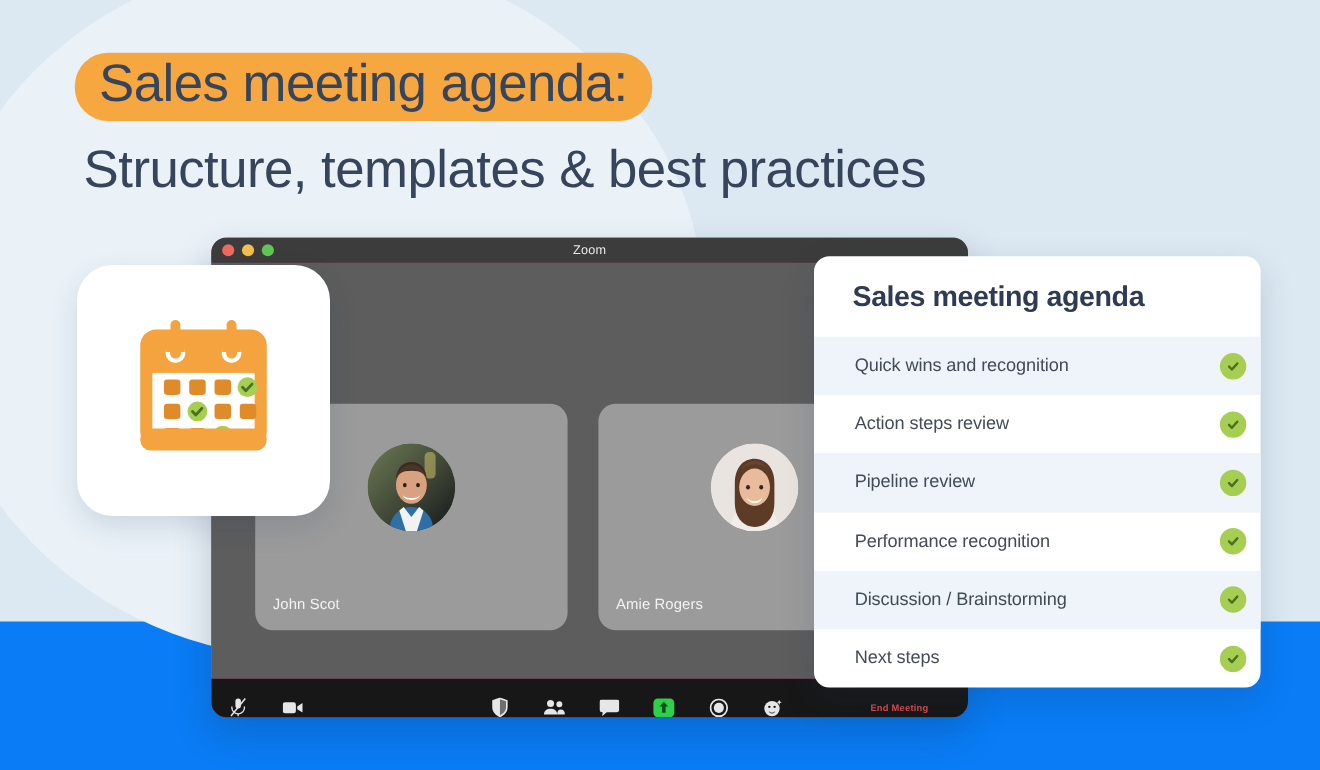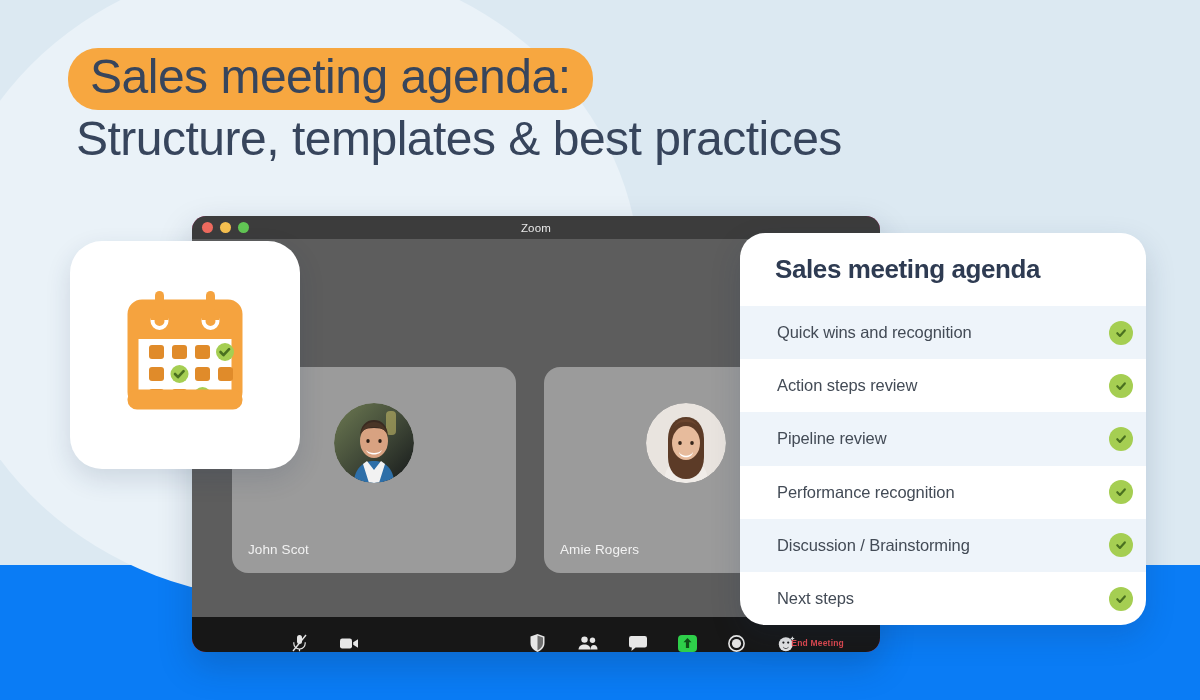--- a/index.html
+++ b/index.html
@@ -138,21 +138,20 @@
     font-size: 13.5px;
     letter-spacing: .1px;
   }
 
   .zoom-toolbar {
     position: relative;
     height: 52px;
     background: #171717;
     display: flex;
     align-items: center;
-    justify-content: center;
   }
   .tb-left  { display: flex; align-items: center; gap: 30px; margin-left: 14px; }
   .tb-mid   { display: flex; align-items: center; gap: 30px; margin-left: 168px; }
   .tb-icon  {
     width: 20px; height: 20px;
     display: flex; align-items: center; justify-content: center;
     color: #e6e6e6;
   }
   .tb-icon.green-box {
     background: #2ecf4a;
@@ -184,21 +183,21 @@
   }
   .headline-text {
     color: #37455c;
     font-size: 48px;
     font-weight: 400;
     line-height: 1.05;
     letter-spacing: -0.5px;
     white-space: nowrap;
   }
   .headline-row2 {
-    margin-top: 4px;
+    margin-top: 20px;
     padding-left: 8px;
   }
 
   
   .calendar-card {
     position: absolute;
     left: 70px;
     top: 241px;
     width: 230px;
     height: 228px;
@@ -211,21 +210,21 @@
   }
 
   
   .agenda-card {
     position: absolute;
     left: 740px;
     top: 233px;
     width: 406px;
     height: 392px;
     background: #ffffff;
-    border-radius: 25px;
+    border-radius: 14px;
     overflow: hidden;
     box-shadow: 0 12px 30px rgba(25,50,85,0.17);
   }
   .agenda-header {
     height: 73px;
     display: flex;
     align-items: center;
     padding-left: 35px;
   }
   .agenda-title {

